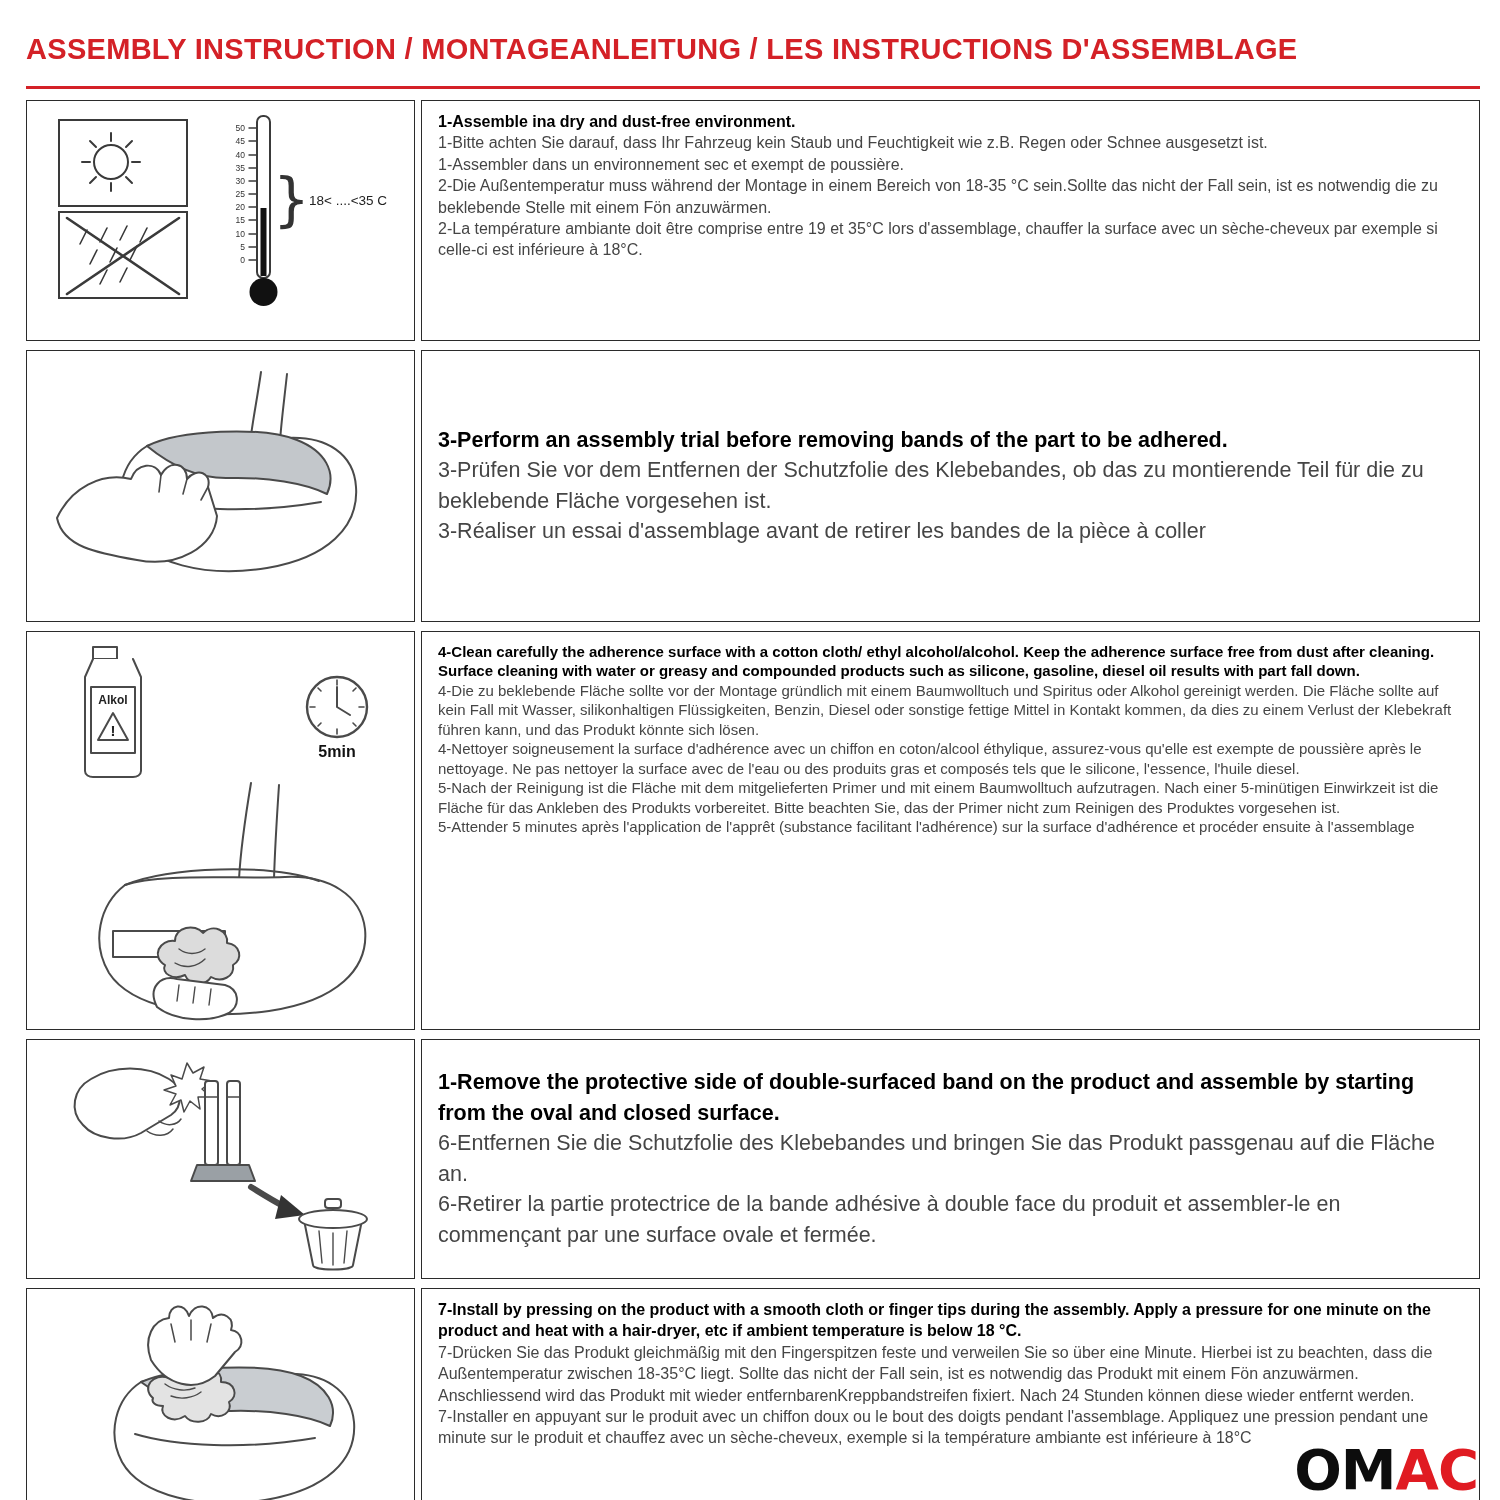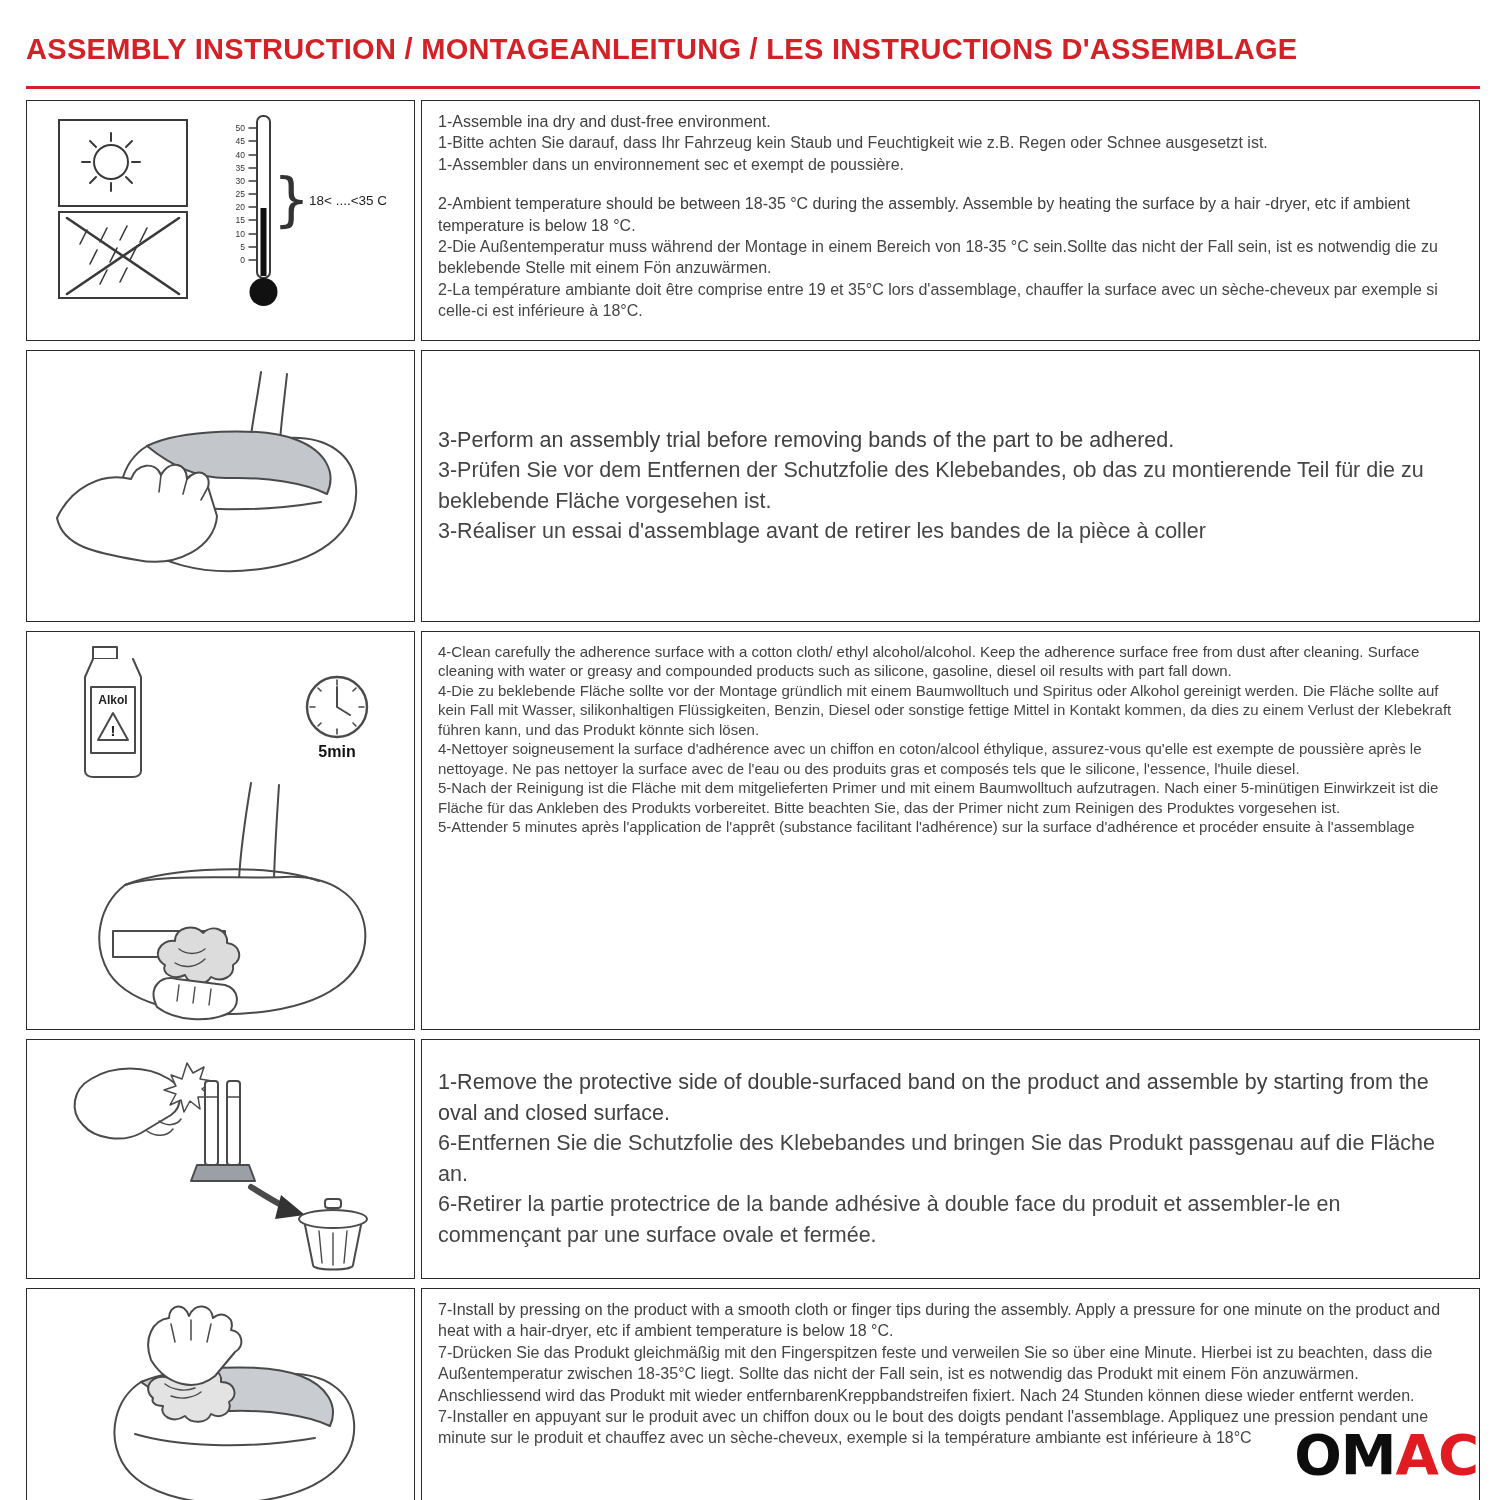--- a/index.html
+++ b/index.html
@@ -15,30 +15,30 @@
   .row{display:flex;gap:6px;margin-bottom:9px}
   .illusbox{
     flex:0 0 387px;width:387px;border:1.5px solid #2b2b2b;background:#fff;
     display:flex;align-items:center;justify-content:center;overflow:hidden;text-align:center;
   }
   .textbox{flex:1;border:1.5px solid #2b2b2b;background:#fff;padding:10px 16px;overflow:hidden}
   .textbox p{margin:0}
   .t-small{font-size:16px;line-height:1.34}
   .t-dense{font-size:15px;line-height:1.3}
   .t-large{font-size:21.5px;line-height:1.42;display:flex;flex-direction:column;justify-content:center}
-  .b{font-weight:400;color:#404040}
+  .b{font-weight:700;color:#000000}
   .gap{margin-top:18px !important}
   .gap-sm{margin-top:14px !important}
   .row1{height:241px}
   .row2{height:272px}
   .row3{height:399px}
   .row4{height:240px}
   .row5{height:235px}
   .logo{
-    position:absolute;right:22px;bottom:17px;font-size:56px;font-weight:800;
+    position:absolute;right:22px;bottom:2px;font-size:56px;font-weight:800;
     letter-spacing:-1px;font-family:"DejaVu Sans","Liberation Sans",sans-serif;line-height:1;
   }
   .logo .lk{color:#0d0d0d}
   .logo .lr{color:#e01b22}
   svg{display:block}
 </style>
 </head>
 <body>
 
 <div class="page">
@@ -81,21 +81,20 @@
             <text x="244" y="118" font-size="58" fill="#333" stroke="none" font-family="DejaVu Sans, sans-serif">}</text>
             <text x="280" y="103" font-size="13.5" fill="#222" stroke="none" font-family="Liberation Sans, sans-serif">18&lt; ....&lt;35 C</text>
           </g>
         </g>
       </svg>
     </div>
     <div class="textbox t-small">
       <p class="b">1-Assemble ina dry and dust-free environment.</p>
       <p>1-Bitte achten Sie darauf, dass Ihr Fahrzeug kein Staub und Feuchtigkeit wie z.B. Regen oder Schnee ausgesetzt ist.</p>
       <p>1-Assembler dans un environnement sec et exempt de poussière.</p>
-      <p class="b gap">2-Ambient temperature should be between 18-35 °C  during the assembly. Assemble by heating the surface by a hair -dryer, etc if ambient temperature is below 18 °C.</p>
       <p>2-Die Außentemperatur muss während der Montage in einem Bereich von 18-35 °C  sein.Sollte das nicht der Fall sein, ist es notwendig die zu beklebende Stelle mit einem Fön anzuwärmen.</p>
       <p>2-La température ambiante doit être comprise entre 19 et 35°C lors d'assemblage, chauffer la surface avec un sèche-cheveux par exemple si celle-ci est inférieure à 18°C.</p>
     </div>
   </section>
 
   <section class="row row2">
     <div class="illusbox">
       <svg width="383" height="239" viewBox="0 0 383 239">
         <g fill="none" stroke="#4a4a4a" stroke-width="2" stroke-linecap="round" stroke-linejoin="round">
           <path d="M232 6 C 228 34, 223 58, 221 78"></path>

